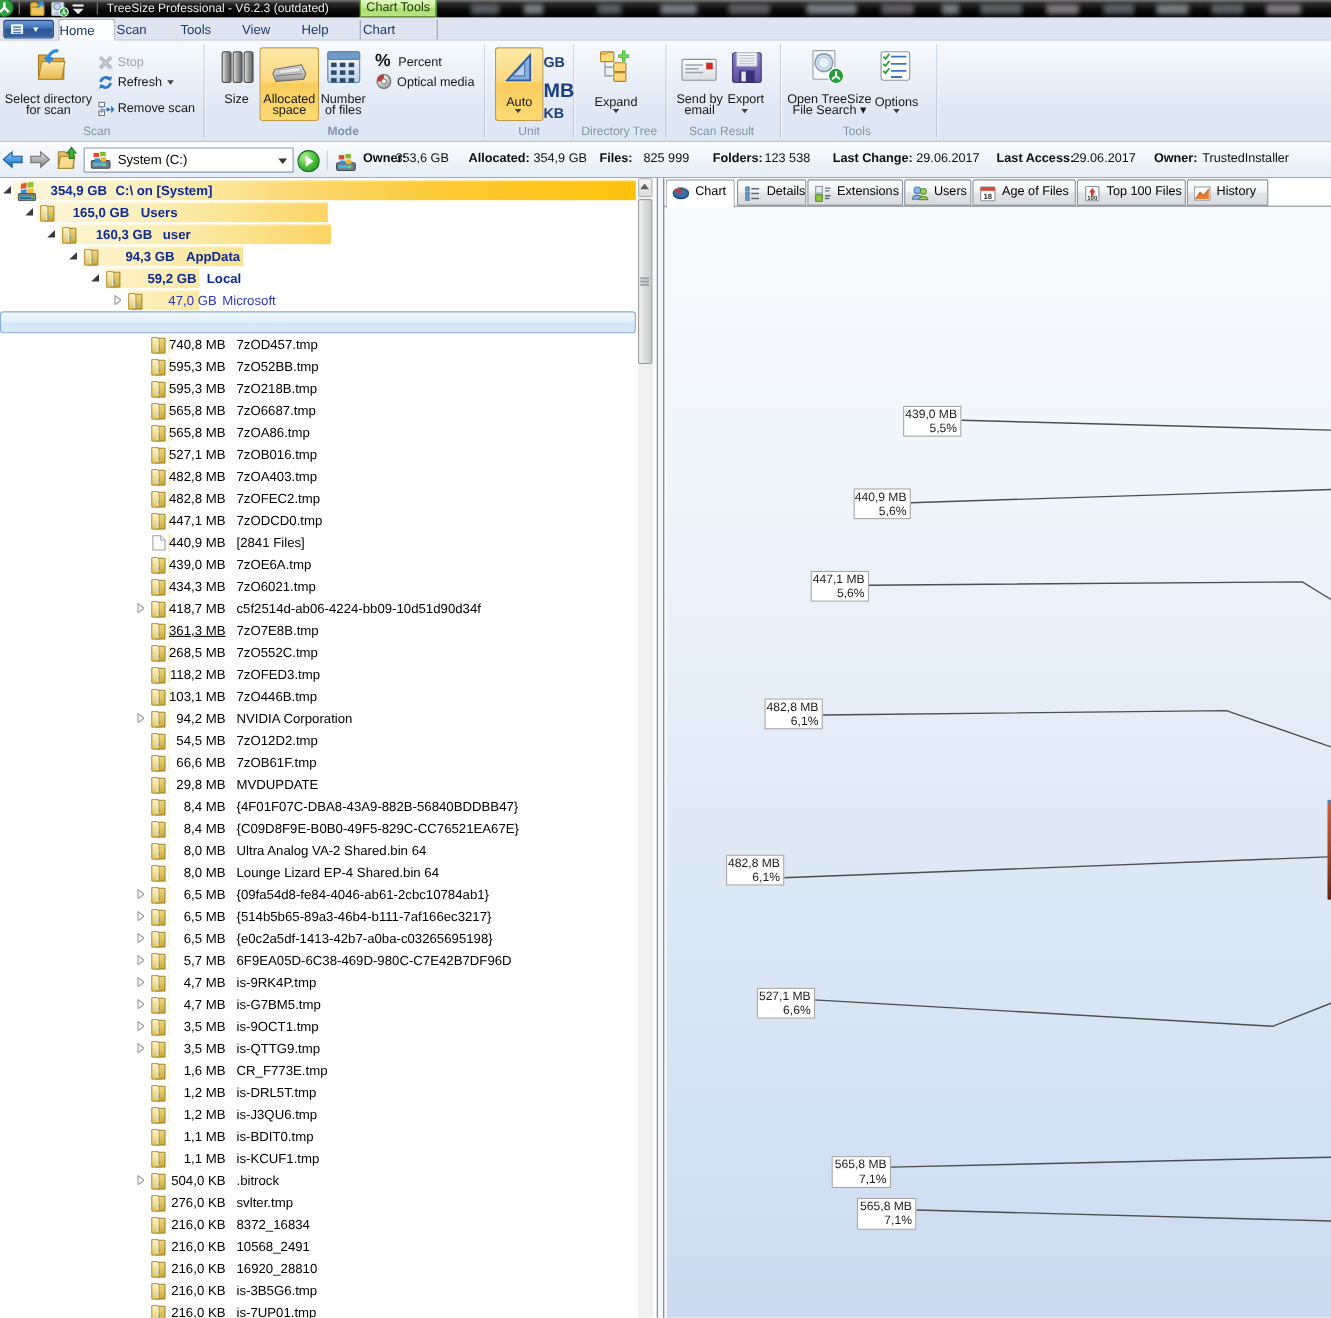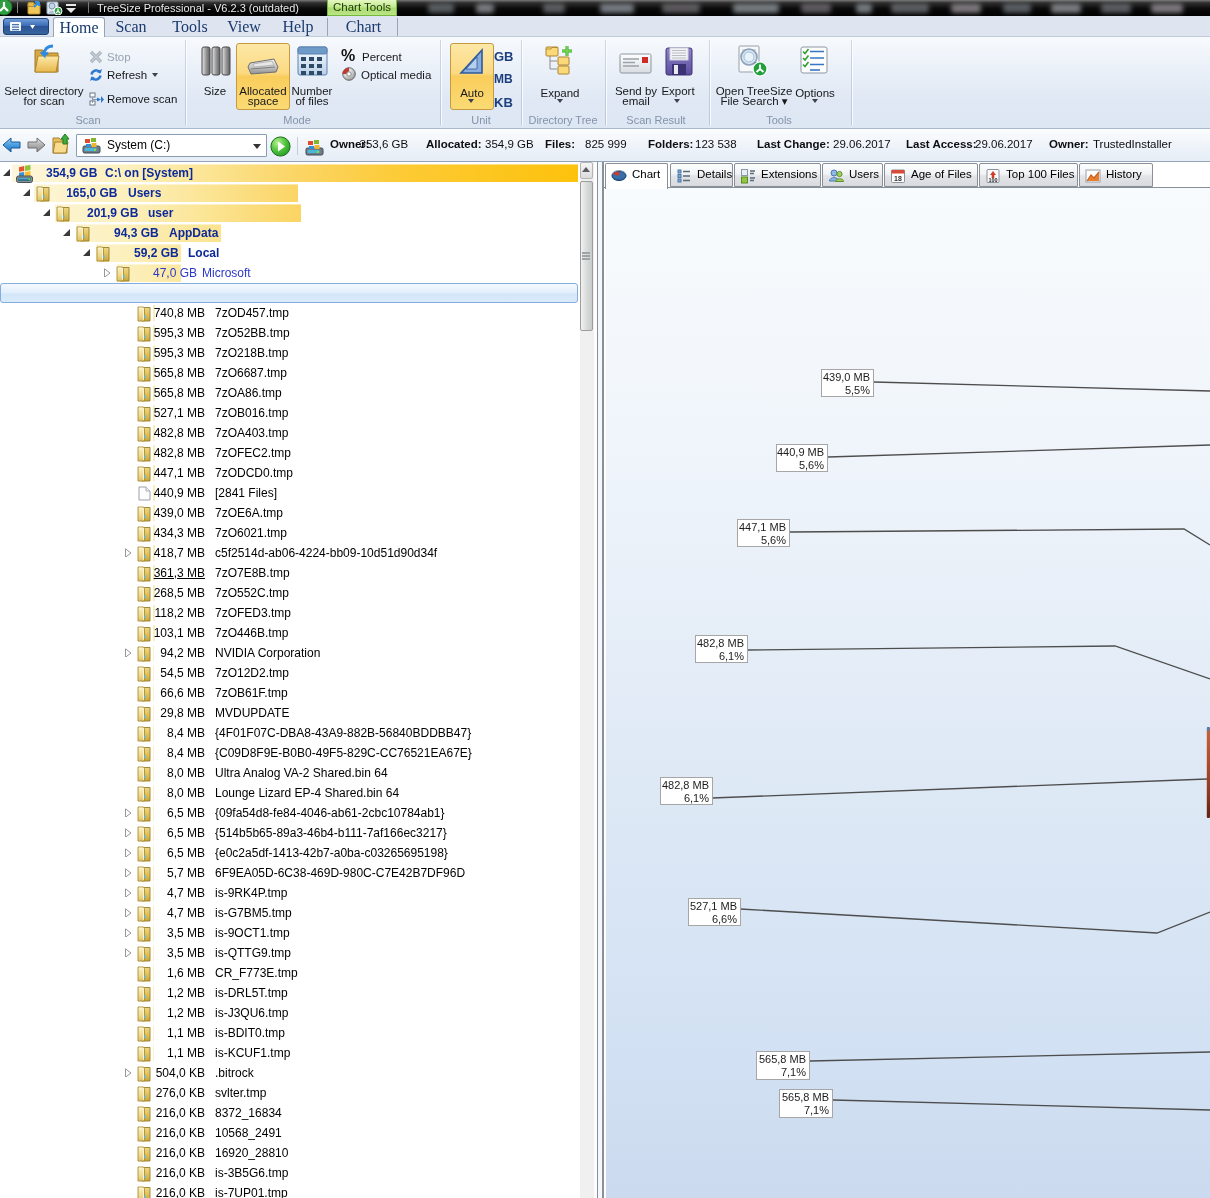--- a/index.html
+++ b/index.html
@@ -6,21 +6,21 @@
 .abs{position:absolute;}
 
 #titlebar{left:0;top:0;width:1210px;height:16px;background:linear-gradient(#777 0%,#2e2e2e 18%,#0a0a0a 55%,#000 100%);}
 #titlebar .blob{position:absolute;background:rgba(205,210,216,.9);filter:blur(2.5px);border-radius:3px;}
 .qat{position:absolute;top:1px;}
 #title-text{position:absolute;left:97px;top:1.5px;font-size:11px;color:#e9e9e9;white-space:nowrap;text-shadow:0 1px 2px #000;}
 #charttools{position:absolute;left:327px;top:0;width:70px;height:16px;background:linear-gradient(#e4f7c2,#c2eb90 45%,#a9dd6e 55%,#bce487);border:1px solid #74b83e;border-top:none;box-sizing:border-box;color:#24380e;font-size:11.5px;text-align:center;line-height:15px;}
 
 #tabrow{left:0;top:16px;width:1210px;height:21px;background:#dee5f0;border-bottom:1px solid #c2cbda;box-sizing:border-box;}
 #appbtn{left:3px;top:2px;width:46px;height:17px;border-radius:3px;background:linear-gradient(#6f9bd8,#3b6cb4 45%,#2a5494 50%,#39659e);border:1px solid #1f4273;box-sizing:border-box;}
-.rtab{position:absolute;top:1px;height:20px;line-height:20px;font-size:16px;color:#1b3a6e;text-align:center;font-family:Liberation Serif, serif;}
+.rtab{position:absolute;top:1px;height:20px;line-height:20px;font-size:12px;color:#1b3a6e;}
 .rtab.sel{background:#fdfeff;border:1px solid #98a4b5;border-bottom:none;border-radius:3px 3px 0 0;box-sizing:border-box;color:#15376b;}
 .tsep{position:absolute;top:2px;width:1px;height:18px;background:#99a5b7;}
 
 #ribbon{left:0;top:37px;width:1210px;height:92px;background:linear-gradient(#f7fafd 0%,#e9eff8 40%,#dfe8f4 70%,#dde6f3 100%);border-bottom:1px solid #aab8cd;box-sizing:border-box;}
 .gsep{position:absolute;top:3px;width:1px;height:85px;background:linear-gradient(#cdd8e6,#b9c7da);box-shadow:1px 0 0 rgba(255,255,255,.8);}
 .glabel{position:absolute;top:77px;height:12px;font-size:11px;color:#8493aa;text-align:center;width:120px;}
 .blabel{position:absolute;font-size:11.5px;color:#17181a;text-align:center;white-space:nowrap;line-height:10px;}
 .slabel{position:absolute;font-size:11.5px;color:#17181a;white-space:nowrap;line-height:13px;}
 .slabel.dis{color:#9aa4b2;}
 .hlbtn{position:absolute;border-radius:3px;background:linear-gradient(#fde8a7 0%,#fbd981 45%,#f9cd5c 50%,#fbda74 100%);border:1px solid #c69a40;box-sizing:border-box;}
@@ -114,21 +114,21 @@
 <div class="tsep" style="left:397px;"></div>
 </div>
 <div class="abs" id="ribbon">
 <div class="gsep" style="left:185px;"></div>
 <div class="gsep" style="left:440px;"></div>
 <div class="gsep" style="left:521px;"></div>
 <div class="gsep" style="left:605px;"></div>
 <div class="gsep" style="left:709px;"></div>
 <div class="gsep" style="left:851px;"></div>
 <div class="glabel" style="left:28px;">Scan</div>
-<div class="glabel" style="left:237px;">Mode</div>
+<div class="glabel" style="left:252px;font-weight:bold;">Mode</div>
 <div class="glabel" style="left:421px;">Unit</div>
 <div class="glabel" style="left:503px;">Directory Tree</div>
 <div class="glabel" style="left:596px;">Scan Result</div>
 <div class="glabel" style="left:719px;">Tools</div>
 </div>
 <svg class="abs" style="left:33px;top:44px" width="27" height="31">
     <defs>
       <linearGradient id="fg1" x1="0" y1="0" x2="0" y2="1">
         <stop offset="0" stop-color="#fce9a8"></stop>
         <stop offset="1" stop-color="#e8b84d"></stop>
@@ -223,21 +223,21 @@
   </svg>
 <div class="slabel" style="left:361px;top:69px;">Optical media</div>
 <div class="abs hlbtn" style="left:450px;top:43px;width:44px;height:67px;"></div>
 <svg class="abs" style="left:458px;top:47px" width="29" height="30">
     <path d="M3 26 L24 26 L24 3 Z" fill="#89aede" stroke="#2c5a9e" stroke-width="1.6"></path>
     <path d="M8 22 L19 22 L19 10 Z" fill="#b9d0ec" stroke="#2c5a9e" stroke-width="0.8"></path>
   </svg>
 <div class="blabel" style="left:450px;top:88px;width:44px;">Auto</div>
 <div class="darr" style="left:468px;top:99px;"></div>
 <div class="abs" style="left:494px;top:49px;font-size:13px;font-weight:bold;color:#1e3f7f;">GB</div>
-<div class="abs" style="left:494px;top:72px;font-size:12px;font-weight:bold;color:#1e3f7f;">MB</div>
+<div class="abs" style="left:494px;top:72px;font-size:18px;font-weight:bold;color:#1e3f7f;">MB</div>
 <div class="abs" style="left:494px;top:95px;font-size:13px;font-weight:bold;color:#1e3f7f;">KB</div>
 <svg class="abs" style="left:545px;top:45px" width="30" height="31">
     <path d="M5 8 L5 24 L12 24 M5 16 L12 16" stroke="#8a8a8a" fill="none"></path>
     <rect x="1" y="2" width="12" height="9" rx="1" fill="#fbd978" stroke="#ab8432"></rect>
     <path d="M1 4 L6 4 L7 2.5 L13 2.5" stroke="#ab8432" fill="none" stroke-width="0.8"></path>
     <rect x="13" y="12" width="11" height="8" rx="1" fill="#fbd978" stroke="#ab8432"></rect>
     <rect x="13" y="21" width="11" height="8" rx="1" fill="#fbd978" stroke="#ab8432"></rect>
     <path d="M22 1 L22 11 M17 6 L27 6" stroke="#2ea52e" stroke-width="3"></path>
     <path d="M22 1 L22 11 M17 6 L27 6" stroke="#7fd84f" stroke-width="1.6"></path>
   </svg>
@@ -414,21 +414,21 @@
 </div>
 <div class="trow" style="top:41px;">
 <div class="tbar" style="left:55px;width:246px;background-position:-43.5px 0;"></div>
 <div class="tri-e" style="left:43px;top:6px;"></div>
 <svg style="position:absolute;left:56px;top:3px" width="15" height="16">
         <path d="M4.5 1.5 L13 1.5 L13 15 L4.5 15 Z" fill="url(#fb)" stroke="#9a7d28" stroke-width="0.9"></path>
         <path d="M1 1 L6.5 1 L7.5 2.5 L7.5 15 L1 15 Z" fill="url(#ff)" stroke="#ab8d33" stroke-width="0.9"></path>
         <path d="M2 2.2 L5.8 2.2 L6.5 3.2 L6.5 13.8" fill="none" stroke="#fdf6d8" stroke-width="0.9"></path>
         <path d="M7 9.3 L8.5 9.3 L8.5 12.2 L7 12.2 Z" fill="#5ab4dc"></path>
       </svg>
-<div class="tsize blu" style="left:87px;width:50px;">201,9 GB</div>
+<div class="tsize blu" style="left:87px;width:50px;">160,3 GB</div>
 <div class="tname blu" style="left:148px;">user</div>
 </div>
 <div class="trow" style="top:61px;">
 <div class="tbar" style="left:76px;width:145px;background-position:-64.5px 0;"></div>
 <div class="tri-e" style="left:63px;top:6px;"></div>
 <svg style="position:absolute;left:76px;top:3px" width="15" height="16">
         <path d="M4.5 1.5 L13 1.5 L13 15 L4.5 15 Z" fill="url(#fb)" stroke="#9a7d28" stroke-width="0.9"></path>
         <path d="M1 1 L6.5 1 L7.5 2.5 L7.5 15 L1 15 Z" fill="url(#ff)" stroke="#ab8d33" stroke-width="0.9"></path>
         <path d="M2 2.2 L5.8 2.2 L6.5 3.2 L6.5 13.8" fill="none" stroke="#fdf6d8" stroke-width="0.9"></path>
         <path d="M7 9.3 L8.5 9.3 L8.5 12.2 L7 12.2 Z" fill="#5ab4dc"></path>

